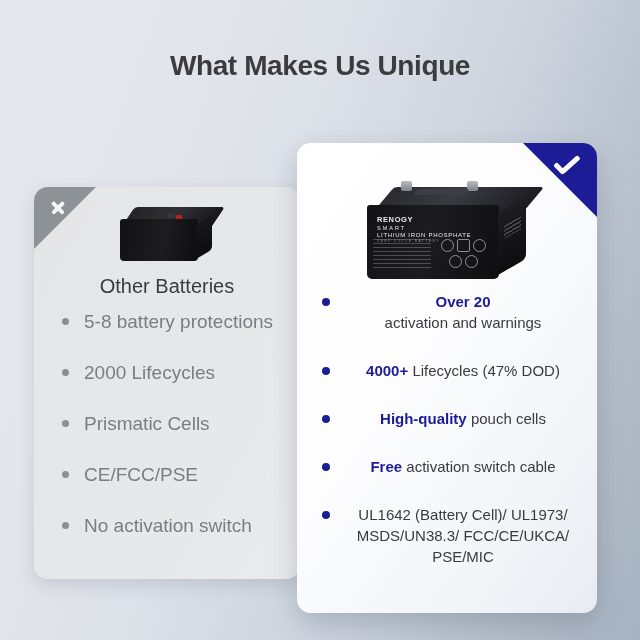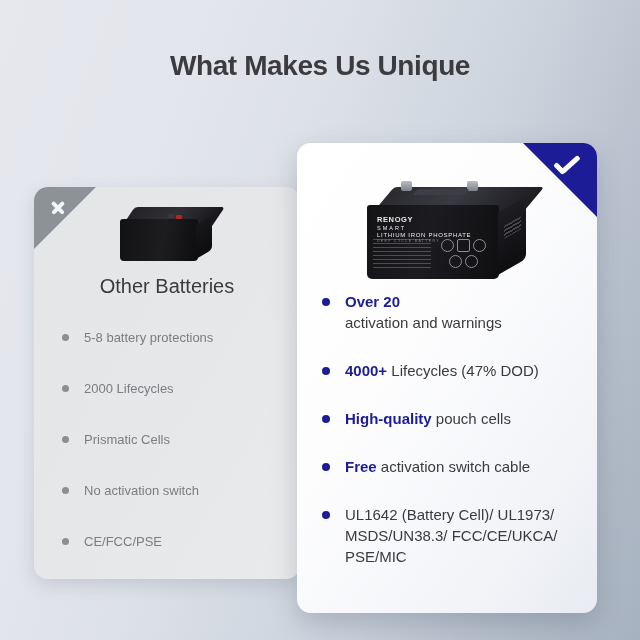--- a/index.html
+++ b/index.html
@@ -159,24 +159,23 @@
   .list-left {
     position: absolute;
     left: 26px;
     top: 125px;
     width: 226px;
   }
   .li-left {
     position: relative;
     padding-left: 24px;
     margin-bottom: 32px;
-    font-size: 13px;
+    font-size: 19px;
     line-height: 19px;
     color: #7c7c82;
-    margin-top: 16px;
   }
   .li-left .dot {
     position: absolute;
     left: 2px;
     top: 6px;
     width: 7px;
     height: 7px;
     border-radius: 50%;
     background: #8d8d93;
   }
@@ -364,20 +363,21 @@
     top: 148px;
     width: 262px;
   }
   .li-right {
     position: relative;
     padding-left: 26px;
     margin-bottom: 27px;
     font-size: 15px;
     line-height: 21px;
     color: #3b3b3f;
+    text-align: center;
   }
   .li-right .dot {
     position: absolute;
     left: 3px;
     top: 7px;
     width: 8px;
     height: 8px;
     border-radius: 50%;
     background: #1c1c96;
   }
@@ -418,25 +418,25 @@
       <div class="li-left">
         <span class="dot"></span>
         <span>2000 Lifecycles</span>
       </div>
       <div class="li-left">
         <span class="dot"></span>
         <span>Prismatic Cells</span>
       </div>
       <div class="li-left">
         <span class="dot"></span>
+        <span>CE/FCC/PSE</span>
+      </div>
+      <div class="li-left">
+        <span class="dot"></span>
         <span>No activation switch</span>
-      </div>
-      <div class="li-left">
-        <span class="dot"></span>
-        <span>CE/FCC/PSE</span>
       </div>
     </div>
   </div>
 
   <div class="card-right">
 
     <div class="corner-blue"></div>
     <div class="check-icon"></div>
 
     <div class="batt-new">

